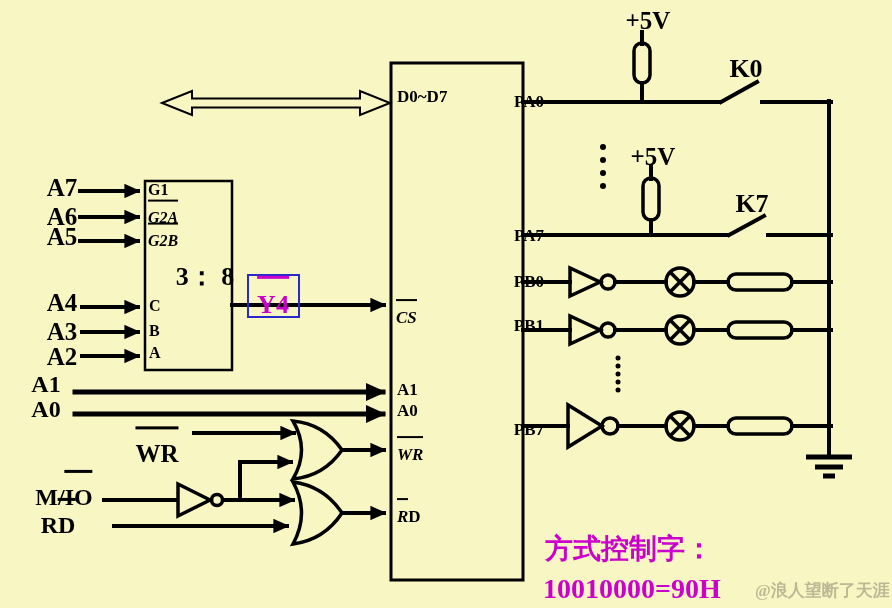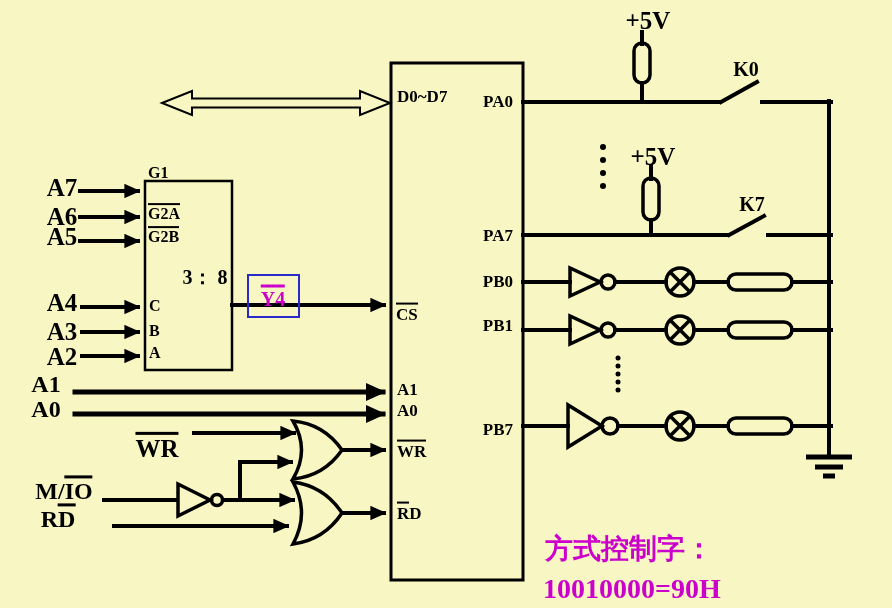--- a/index.html
+++ b/index.html
@@ -17,25 +17,25 @@
   .shape{stroke:var(--color-ink,#000);stroke-width:3.5;fill:none;}
   .dot{fill:var(--color-ink,#000);stroke:none;}
   .gnd{stroke:var(--color-ink,#000);stroke-width:5;stroke-linecap:butt;}
   .y4rect{stroke:var(--color-box_blue,#2929CC);stroke-width:2;fill:none;}
   .lbl{
     position:absolute;font-weight:bold;color:var(--color-ink,#000);
     white-space:pre;line-height:1;transform:translate(-50%,-50%);
     font-family:"Liberation Serif",serif;
   }
   .ll{transform:translate(0,-50%);}
-  .lr{transform:translate(-100%,-50%);}
+  .lr{transform:translate(-100%,-50%);margin-left:31px;}
   .f16{font-size:16px;} .f17{font-size:17px;} .f24{font-size:24px;}
-  .f25{font-size:25px;} .f26{font-size:20px;} .f28{font-size:28px;}
-  .bar{display:inline-block;border-top:3px solid currentColor;line-height:1.05;padding-top:1px;}
-  .bar-sm{display:inline-block;border-top:2.5px solid currentColor;line-height:1.05;padding-top:1px;}
+  .f25{font-size:25px;} .f26{font-size:26px;} .f28{font-size:28px;}
+  .bar{display:inline-block;border-top:3px solid currentColor;line-height:1.05;padding-top:12px;}
+  .bar-sm{display:inline-block;border-top:2.5px solid currentColor;line-height:1.05;padding-top:8px;font-style:italic;}
   .magenta{color:var(--color-accent_magenta,#CC00CC);}
   .wm{color:var(--color-watermark,#BDB996);font-weight:bold;}
 </style>
 </head>
 <body>
 
 <div class="stage">
 
   <svg class="circuit" width="892" height="608" viewBox="0 0 892 608">
     <defs>
@@ -148,21 +148,21 @@
   <div class="lbl f25" style="left:62px;top:302px">A4</div>
   <div class="lbl f25" style="left:62px;top:331px">A3</div>
   <div class="lbl f25" style="left:62px;top:356px">A2</div>
   <div class="lbl f24" style="left:46px;top:384px">A1</div>
   <div class="lbl f24" style="left:46px;top:409px">A0</div>
 
   <div class="lbl f25" style="left:157px;top:447px"><span class="bar">WR</span></div>
   <div class="lbl f24" style="left:64px;top:490px"><span>M/</span><span class="bar">IO</span></div>
   <div class="lbl f24" style="left:58px;top:518px"><span>R</span><span class="bar">D</span></div>
 
-  <div class="lbl ll f16" style="left:148px;top:173px">G1</div>
+  <div class="lbl ll f16" style="left:148px;top:190px">G1</div>
   <div class="lbl ll f16" style="left:148px;top:213px"><span class="bar-sm">G2A</span></div>
   <div class="lbl ll f16" style="left:148px;top:236px"><span class="bar-sm">G2B</span></div>
   <div class="lbl f26" style="left:205px;top:277px">3： 8</div>
   <div class="lbl ll f16" style="left:149px;top:306px">C</div>
   <div class="lbl ll f16" style="left:149px;top:331px">B</div>
   <div class="lbl ll f16" style="left:149px;top:353px">A</div>
 
   <div class="lbl f26 magenta" style="left:273px;top:297px"><span class="bar">Y4</span></div>
 
   <div class="lbl ll f17" style="left:397px;top:96px">D0~D7</div>
@@ -178,14 +178,15 @@
   <div class="lbl lr f17" style="left:513px;top:429px">PB7</div>
 
   <div class="lbl f25" style="left:648px;top:20px">+5V</div>
   <div class="lbl f25" style="left:653px;top:156px">+5V</div>
   <div class="lbl f26" style="left:746px;top:69px">K0</div>
   <div class="lbl f26" style="left:752px;top:204px">K7</div>
 
   <div class="lbl ll f28 magenta" style="left:545px;top:549px">方式控制字：</div>
   <div class="lbl ll f28 magenta" style="left:543px;top:589px">10010000=90H</div>
 
+  <div class="lbl ll f17 wm" style="left:755px;top:590px">@浪人望断了天涯</div>
 
 </div>
 
 </body></html>

